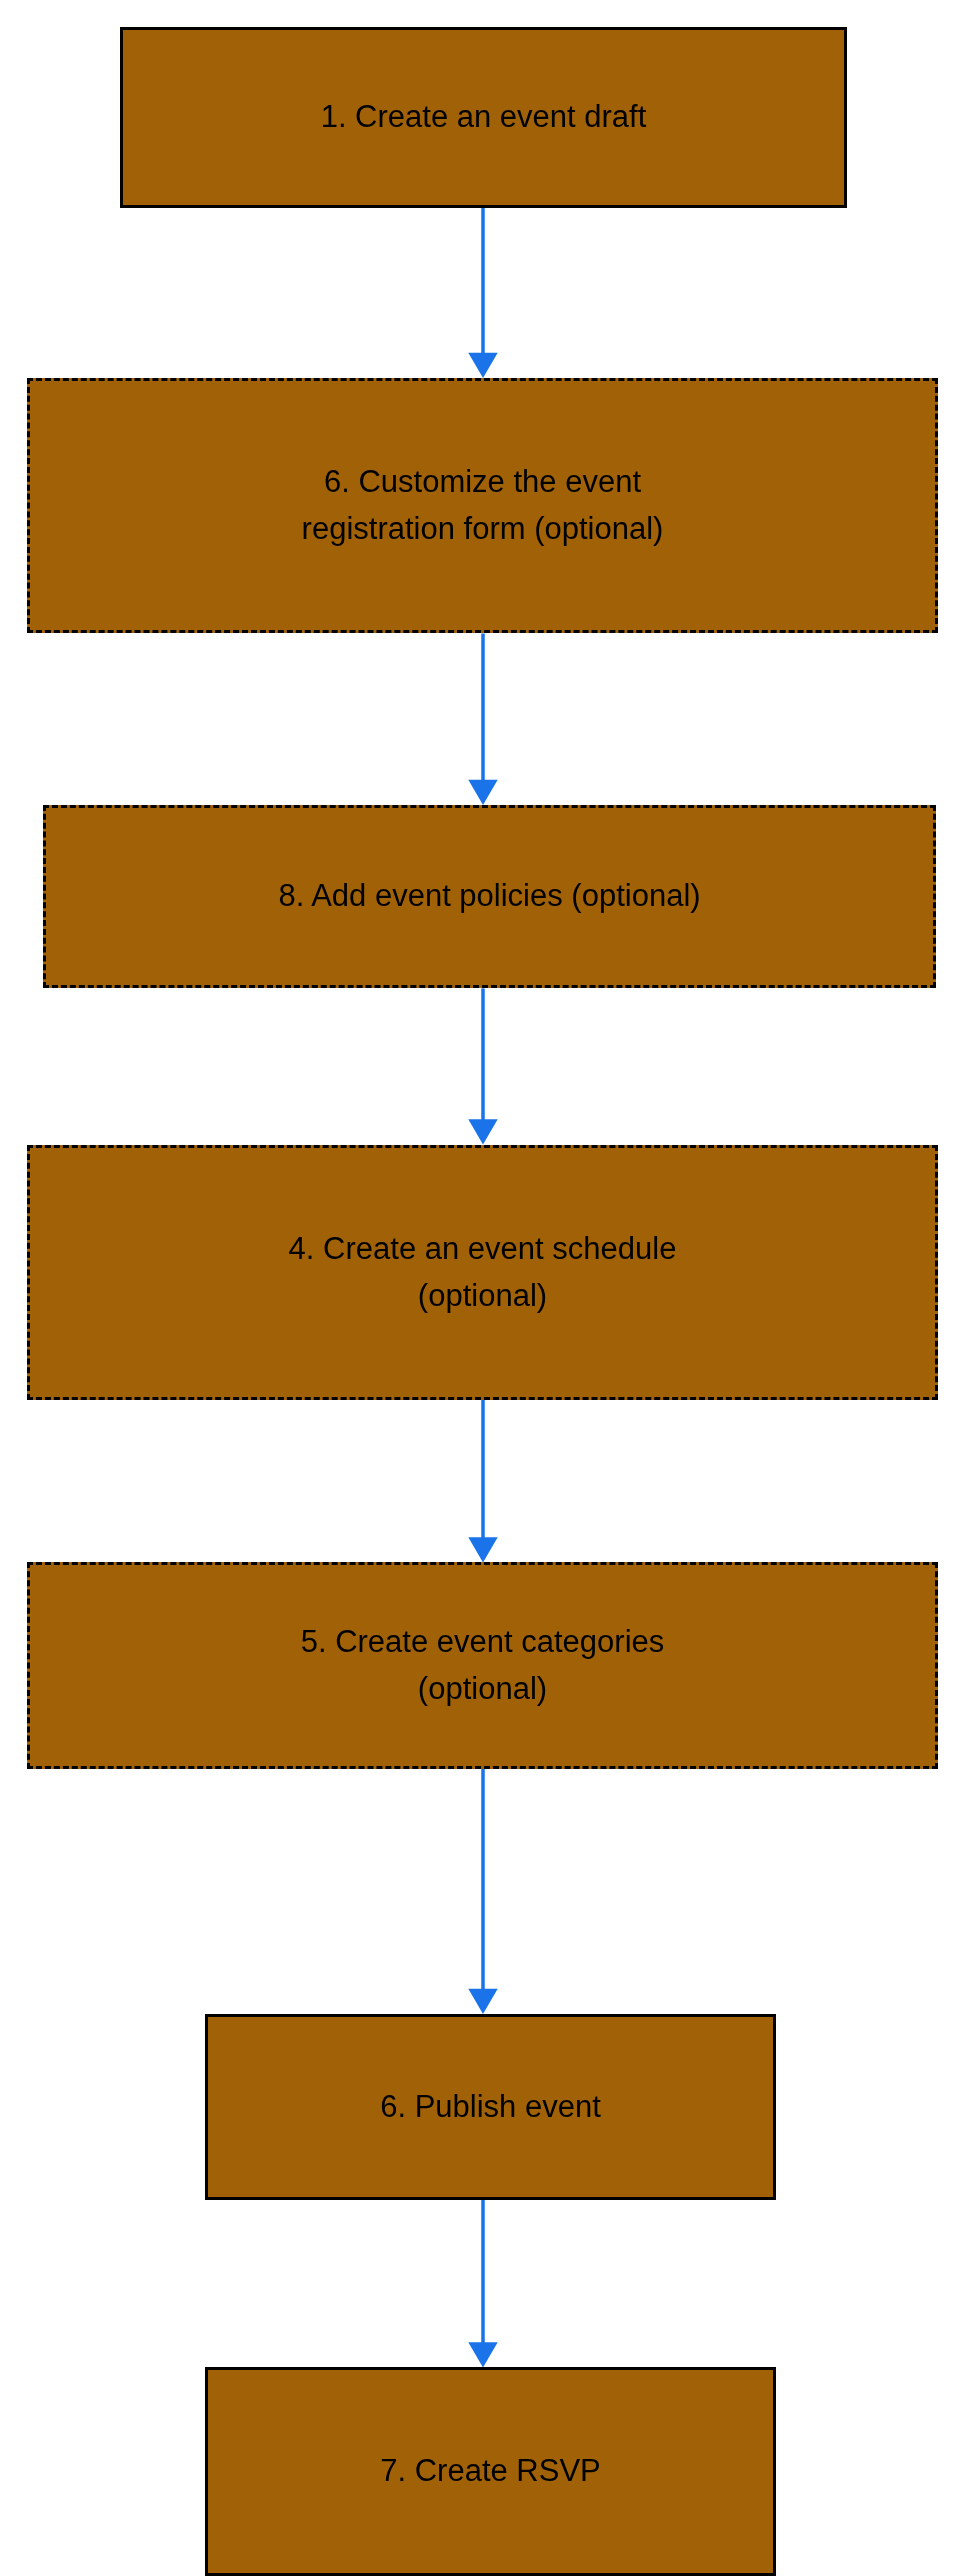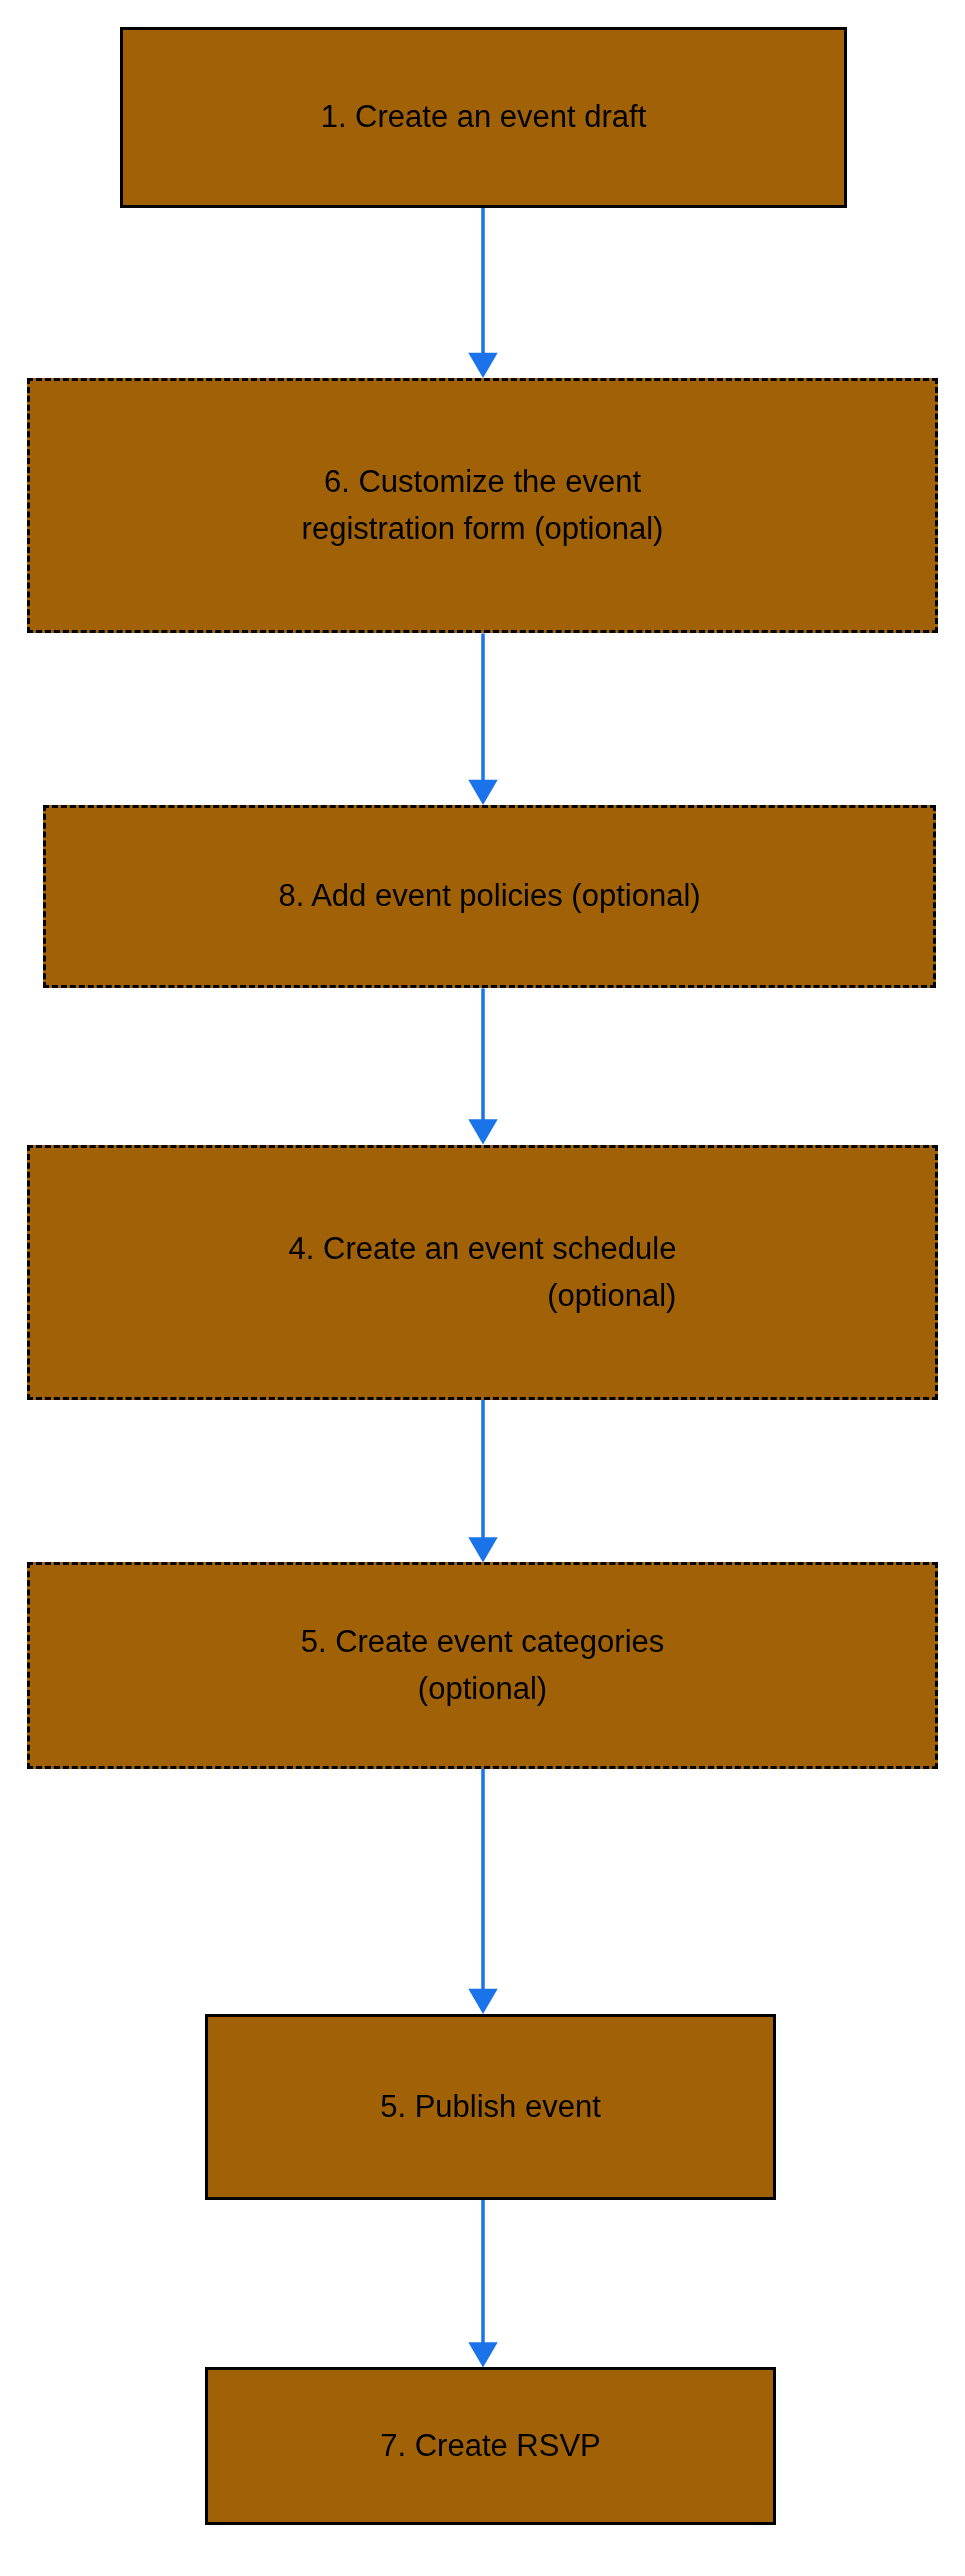--- a/index.html
+++ b/index.html
@@ -107,29 +107,29 @@
         <div class="node-label" style="color: rgb(0, 0, 0);">1. Create an event draft</div>
       </div>
       <div class="node node-dashed" style="left: 27px; top: 378px; width: 911px; height: 255px; border-color: rgb(0, 0, 0);">
         <div class="node-label" style="color: rgb(0, 0, 0);">6. Customize the event
 registration form (optional)</div>
       </div>
       <div class="node node-dashed" style="left: 43px; top: 805px; width: 893px; height: 183px; border-color: rgb(0, 0, 0);">
         <div class="node-label" style="color: rgb(0, 0, 0);">8. Add event policies (optional)</div>
       </div>
       <div class="node node-dashed" style="left: 27px; top: 1145px; width: 911px; height: 255px; border-color: rgb(0, 0, 0);">
-        <div class="node-label" style="color: rgb(0, 0, 0); text-align: right;">4. Create an event schedule
+        <div class="node-label" style="color: rgb(0, 0, 0);">4. Create an event schedule
 (optional)</div>
       </div>
       <div class="node node-dashed" style="left: 27px; top: 1562px; width: 911px; height: 207px; border-color: rgb(0, 0, 0);">
         <div class="node-label" style="color: rgb(0, 0, 0);">5. Create event categories
 (optional)</div>
       </div>
       <div class="node node-solid" style="left: 205px; top: 2014px; width: 571px; height: 186px; border-color: rgb(0, 0, 0);">
-        <div class="node-label" style="color: rgb(0, 0, 0);">5. Publish event</div>
+        <div class="node-label" style="color: rgb(0, 0, 0);">6. Publish event</div>
       </div>
-      <div class="node node-solid" style="left: 205px; top: 2367px; width: 571px; height: 158px; border-color: rgb(0, 0, 0);">
+      <div class="node node-solid" style="left: 205px; top: 2367px; width: 571px; height: 209px; border-color: rgb(0, 0, 0);">
         <div class="node-label" style="color: rgb(0, 0, 0);">7. Create RSVP</div>
       </div>
     </div>
 
 </div>
 
 
 </body></html>

